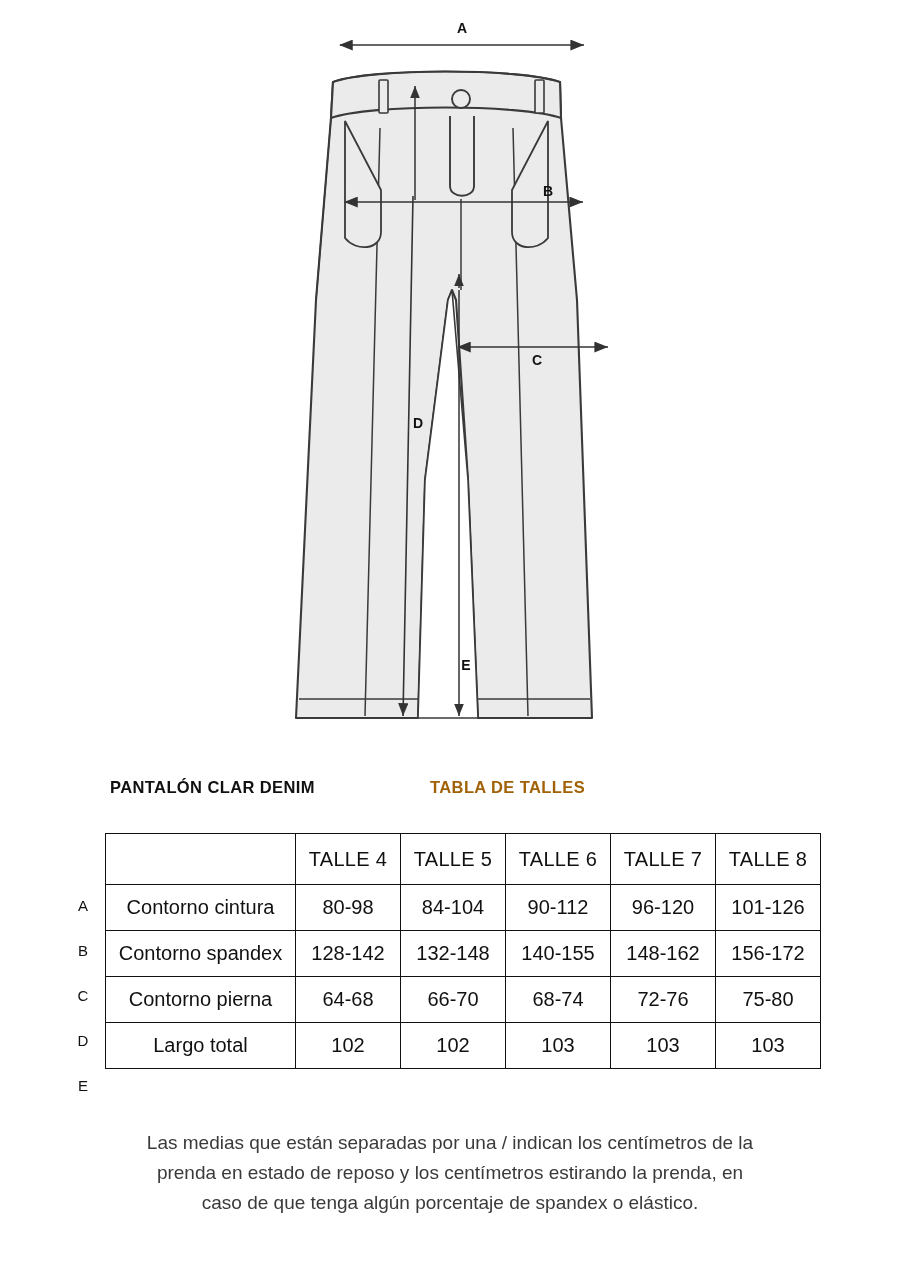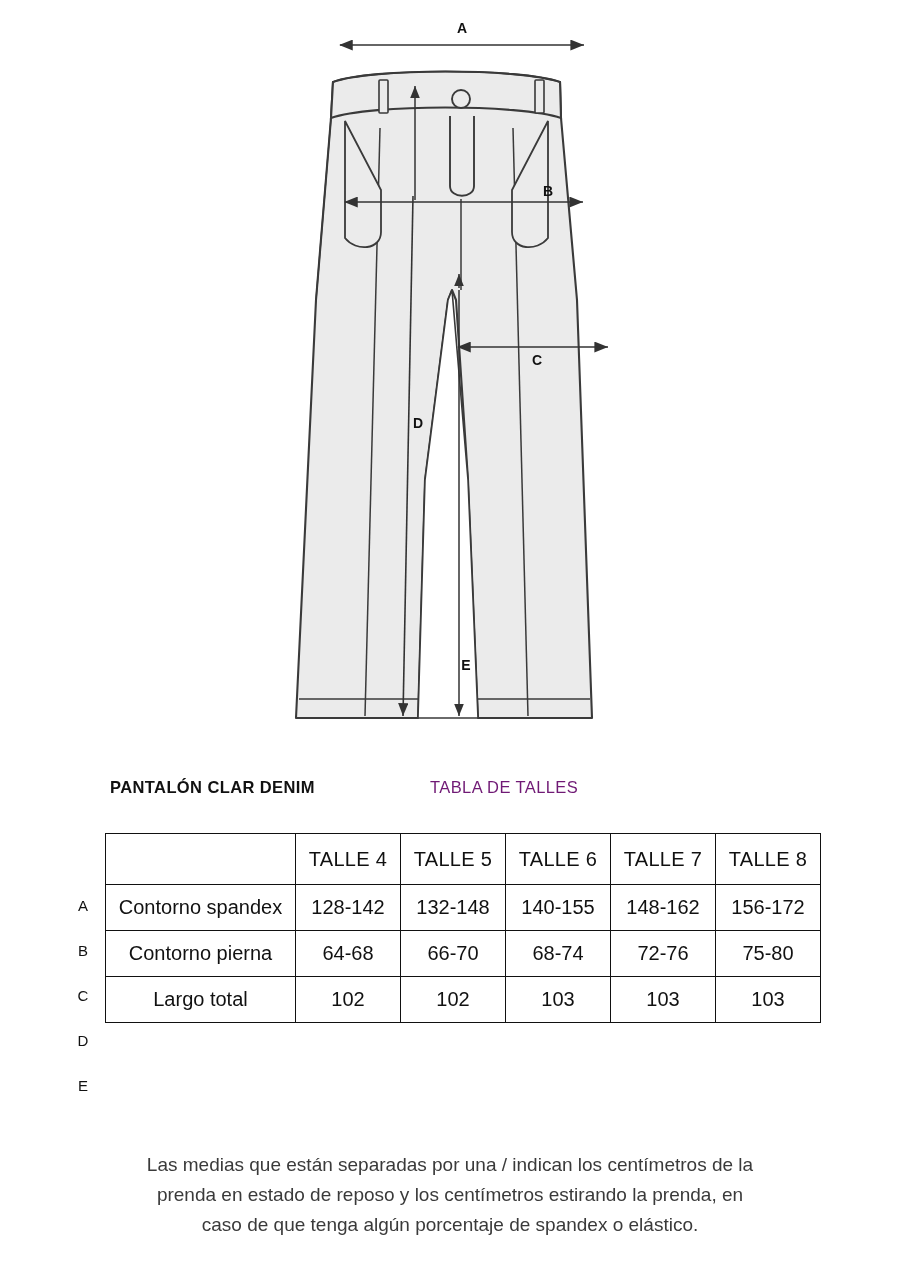--- a/index.html
+++ b/index.html
@@ -47,23 +47,23 @@
     font-weight: bold;
     letter-spacing: 0.4px;
     color: #111111;
     white-space: nowrap;
   }
   .chart-title {
     position: absolute;
     left: 430px;
     top: 0;
     font-size: 16.5px;
-    font-weight: normal;
+    font-weight: bold;
     letter-spacing: 0.4px;
-    color: #701a75;
+    color: #a16207;
     white-space: nowrap;
   }
 
   
   #table-block {
     position: absolute;
     left: 0;
     top: 833px;
     width: 898px;
   }
@@ -123,21 +123,20 @@
   
   #footnote {
     position: absolute;
     left: 120px;
     top: 1128px;
     width: 660px;
     text-align: center;
     font-size: 19px;
     line-height: 30px;
     color: #3a3a3a;
-    margin-top: 22px;
   }
   #footnote .fn-line { display: block; }
 </style>
 </head>
 <body>
 
 <div id="diagram-wrap">
   <svg id="garment-svg" viewBox="0 0 898 760" xmlns="http://www.w3.org/2000/svg">
     <defs>
       <marker id="arrowEnd" markerWidth="9" markerHeight="9" refX="8" refY="3.2" orient="auto" markerUnits="strokeWidth">
@@ -259,20 +258,28 @@
           <td class="blank-corner"></td>
           <td>TALLE 4</td>
           <td>TALLE 5</td>
           <td>TALLE 6</td>
           <td>TALLE 7</td>
           <td>TALLE 8</td>
         </tr>
       </thead>
       <tbody>
         <tr>
+          <td class="rowlabel-cell">Contorno cintura</td>
+          <td>80-98</td>
+          <td>84-104</td>
+          <td>90-112</td>
+          <td>96-120</td>
+          <td>101-126</td>
+        </tr>
+        <tr>
           <td class="rowlabel-cell">Contorno spandex</td>
           <td>128-142</td>
           <td>132-148</td>
           <td>140-155</td>
           <td>148-162</td>
           <td>156-172</td>
         </tr>
         <tr>
           <td class="rowlabel-cell">Contorno pierna</td>
           <td>64-68</td>

